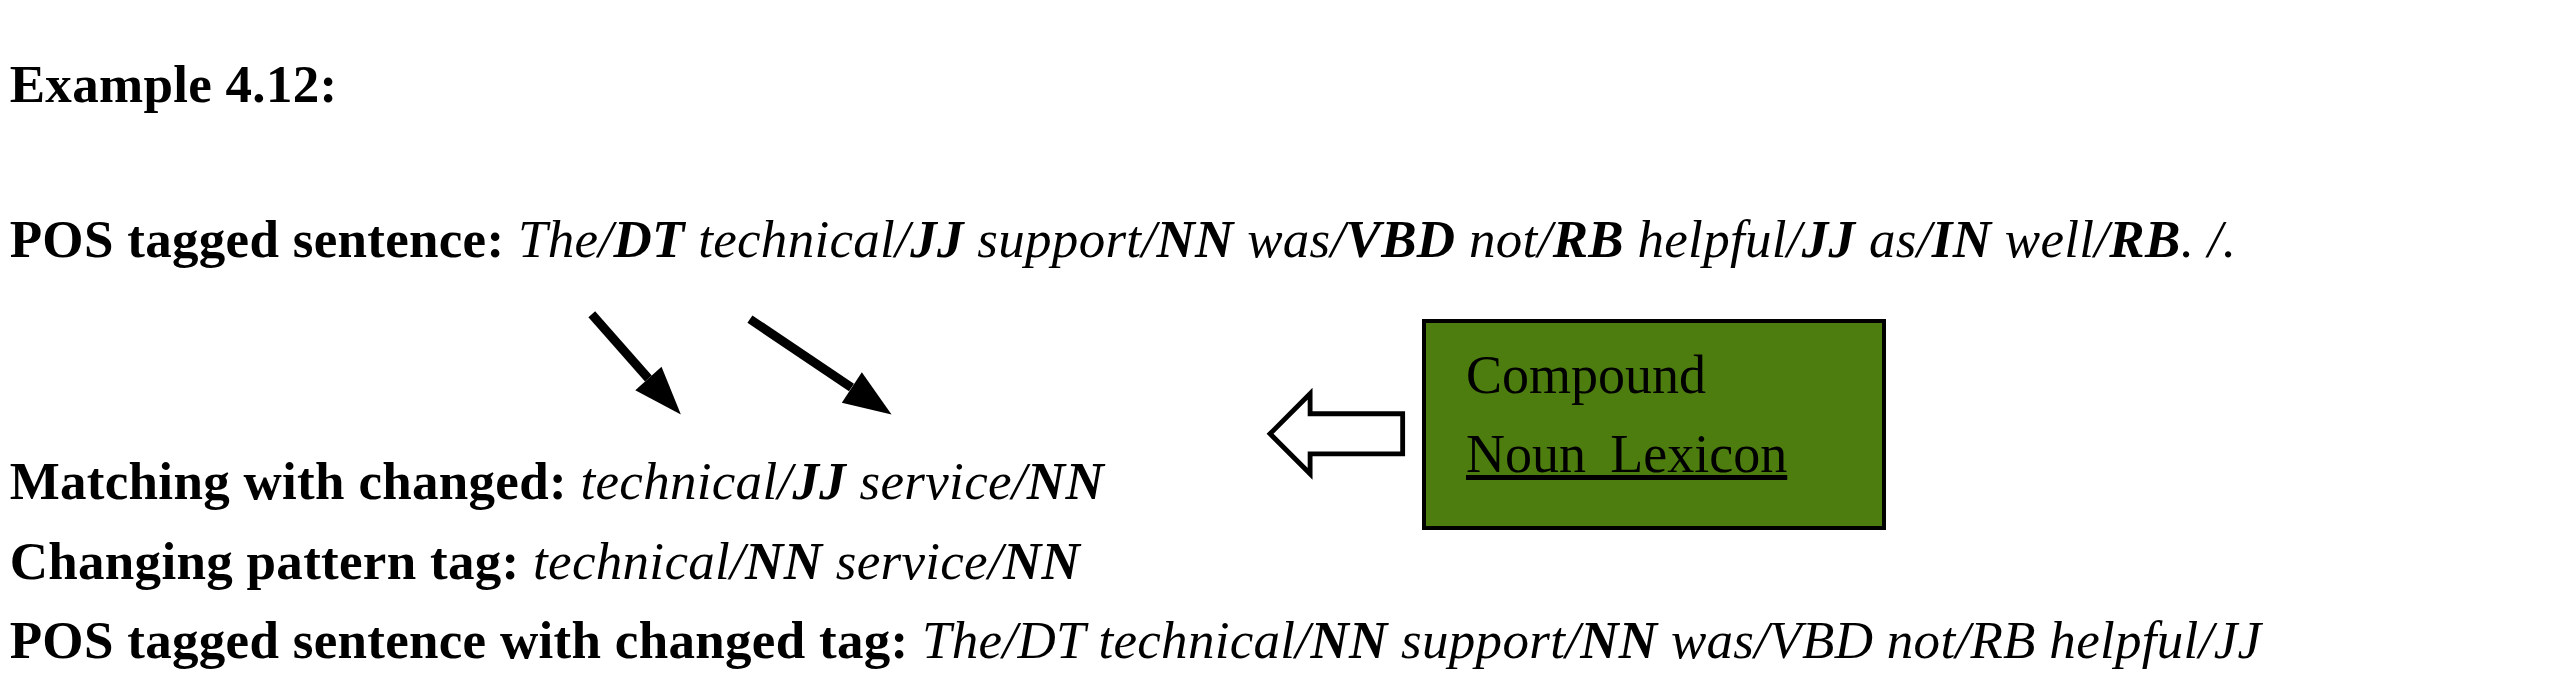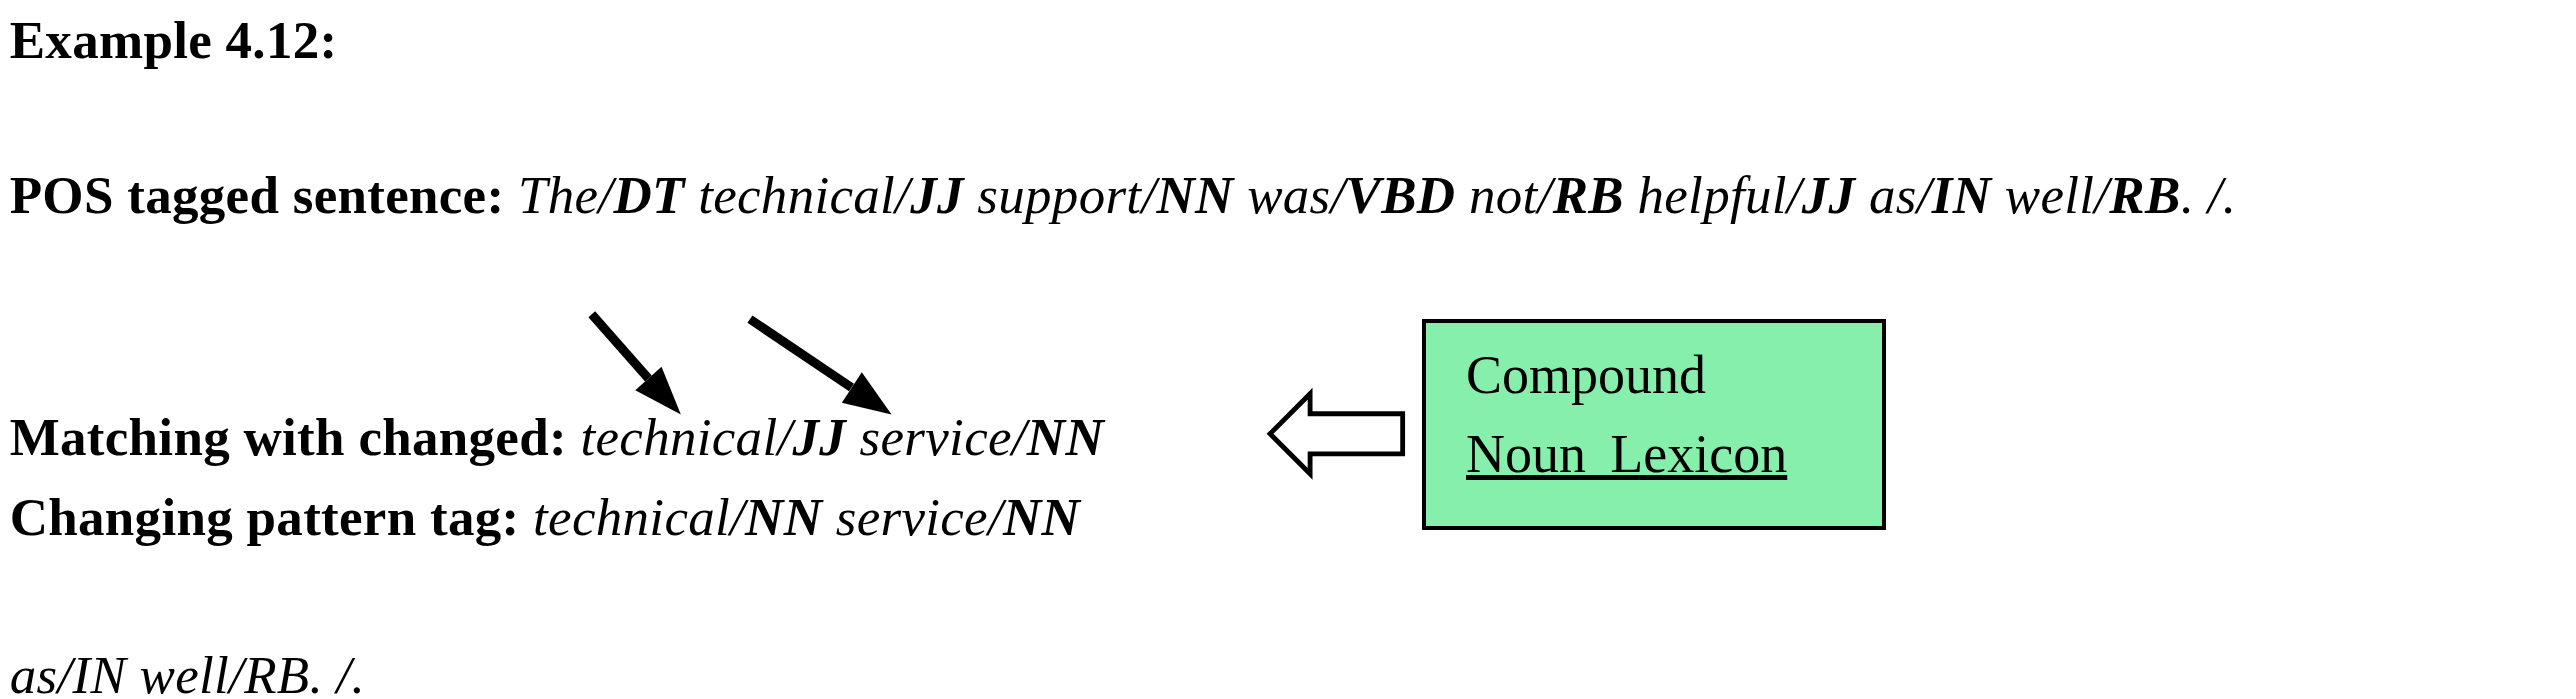--- a/index.html
+++ b/index.html
@@ -12,38 +12,39 @@
     font-family: "Liberation Serif", "DejaVu Serif", serif;
     overflow: hidden;
   }
   .line {
     position: absolute;
     left: 9.7px;
     white-space: nowrap;
     font-size: 53px;
     line-height: 57px;
     letter-spacing: 0.3px;
+    margin-top: 44px;
   }
   .line .b { font-weight: 700; }
   .line .i { font-style: italic; }
   #arrow-layer {
     position: absolute;
     left: 0; top: 0;
     width: 2576px; height: 699px;
     pointer-events: none;
   }
   .lexicon-box {
     position: absolute;
     left: 1422px;
     top: 319px;
     width: 464px;
     height: 211px;
     box-sizing: border-box;
     border: 4.8px solid #000000;
-    background: #86efac;
+    background: #4d7c0f;
   }
   .lexicon-box .bl {
     position: absolute;
     left: 40px;
     white-space: nowrap;
     font-size: 54px;
     line-height: 57px;
     word-spacing: 0.2em;
   }
   .lexicon-box .bl1 { top: 23.5px; }
@@ -51,20 +52,21 @@
 </style>
 </head>
 <body>
 
 <div id="canvas">
 
   <div class="line" style="top:11.7px"><span class="b">Example 4.12:</span></div>
   <div class="line" style="top:167px"><span class="b">POS tagged sentence: </span><span class="i">The/</span><span class="b i">DT</span><span class="i"> technical/</span><span class="b i">JJ</span><span class="i"> support/</span><span class="b i">NN</span><span class="i"> was/</span><span class="b i">VBD</span><span class="i"> not/</span><span class="b i">RB</span><span class="i"> helpful/</span><span class="b i">JJ</span><span class="i"> as/</span><span class="b i">IN</span><span class="i"> well/</span><span class="b i">RB</span><span class="i">. /.</span></div>
   <div class="line" style="top:409px"><span class="b">Matching with changed: </span><span class="i">technical/</span><span class="b i">JJ</span><span class="i"> service/</span><span class="b i">NN</span></div>
   <div class="line" style="top:489px"><span class="b">Changing pattern tag: </span><span class="i">technical/</span><span class="b i">NN</span><span class="i"> service/</span><span class="b i">NN</span></div>
+  <div class="line" style="top:568px"><span class="b">POS tagged sentence with changed tag: </span><span class="i">The/DT technical/</span><span class="b i">NN</span><span class="i"> support/</span><span class="b i">NN</span><span class="i"> was/VBD not/RB helpful/JJ</span></div>
   <div class="line" style="top:647px"><span class="i">as/IN well/RB. /.</span></div>
 
   <svg id="arrow-layer" viewBox="0 0 3728 1012" xmlns="http://www.w3.org/2000/svg">
 
     <g>
       <line x1="856" y1="455" x2="938" y2="548" stroke="#000" stroke-width="13"></line>
       <polygon points="985,600 919,565 957,531" fill="#000"></polygon>
     </g>
 
     <g>

